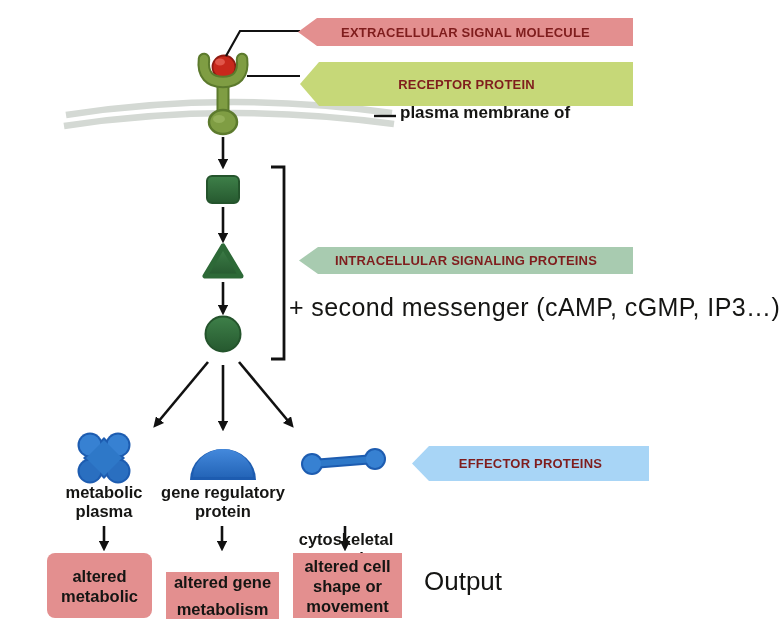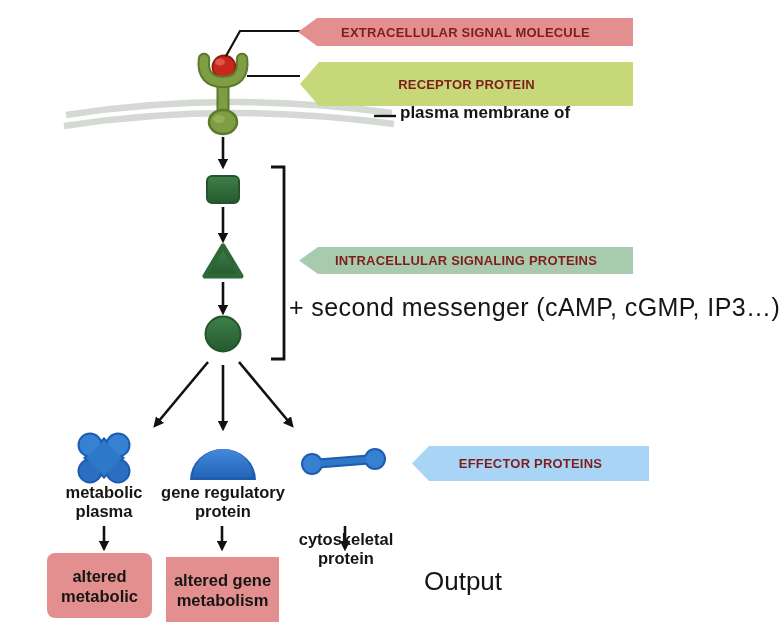--- a/index.html
+++ b/index.html
@@ -30,21 +30,21 @@
   .label-metabolic{left:44px;top:483px;width:120px;}
   .label-gene{left:146px;top:483px;width:154px;}
   .label-cyto{left:285px;top:483px;width:122px;margin-top:47px;}
   .obox{
     position:absolute;background:#e38f8f;display:flex;flex-direction:column;
     align-items:center;justify-content:center;text-align:center;
     font-weight:bold;font-size:16.5px;line-height:20px;
   }
   .obox span{display:block;}
   .obox-metabolism{left:47px;top:553px;width:105px;height:65px;border-radius:8px;}
-  .obox-gene{left:166px;top:557px;width:113px;height:65px;}
+  .obox-gene{left:166px;top:572px;width:113px;height:47px;justify-content:space-between;}
   .obox-shape{left:293px;top:553px;width:109px;height:65px;}
   .output-word{position:absolute;left:424px;top:566px;font-weight:normal;font-size:26px;}
 </style>
 </head>
 <body>
 
 <div id="canvas">
 
   <svg id="diagram-svg" width="784" height="640" viewBox="0 0 784 640">
     <defs>
@@ -168,16 +168,21 @@
   </div>
 
   <div class="obox obox-metabolism">
     <span>altered</span>
     <span>metabolic</span>
   </div>
   <div class="obox obox-gene">
     <span>altered gene</span>
     <span>metabolism</span>
   </div>
+  <div class="obox obox-shape">
+    <span>altered cell</span>
+    <span>shape or</span>
+    <span>movement</span>
+  </div>
 
   <div class="output-word">Output</div>
 
 </div>
 
 </body></html>

